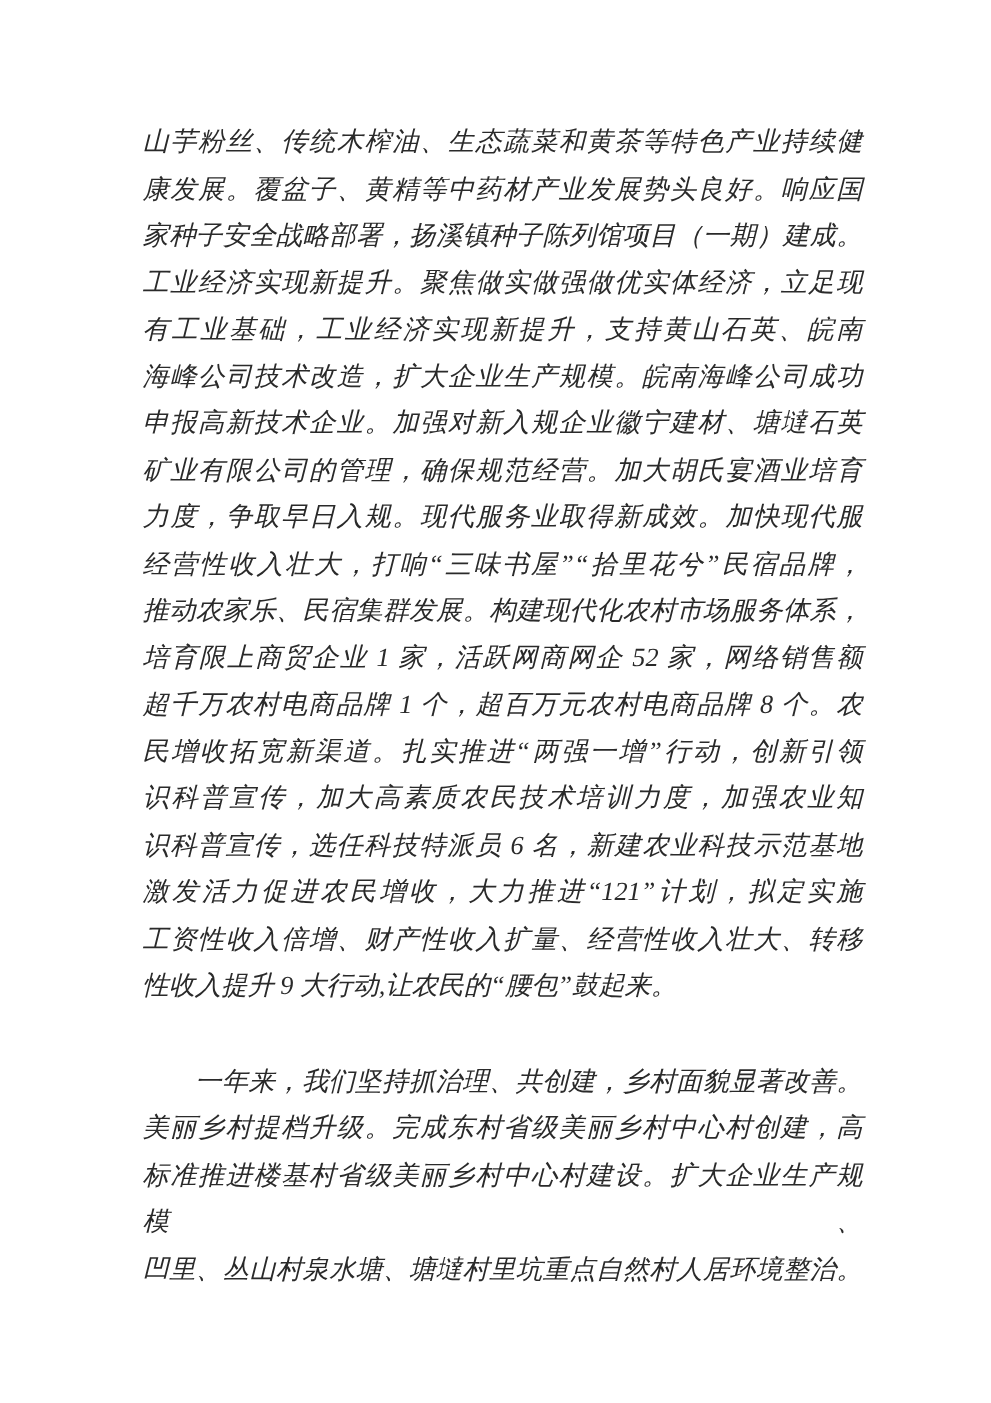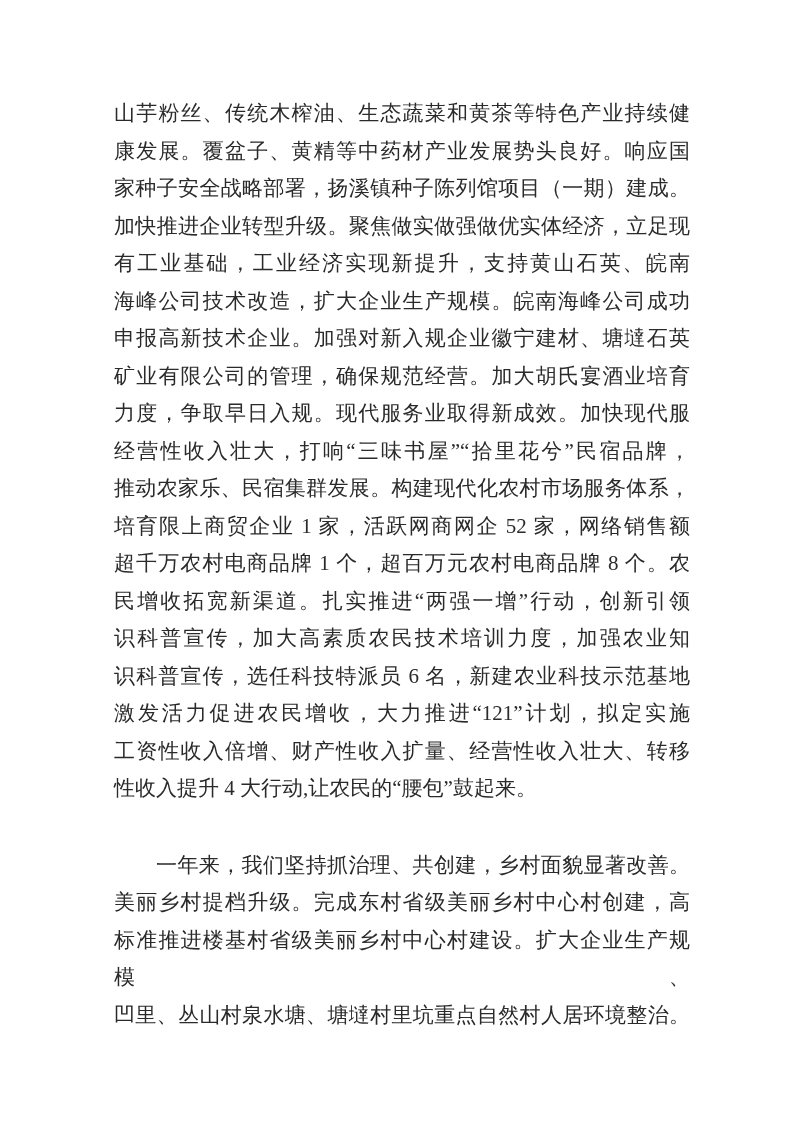--- a/index.html
+++ b/index.html
@@ -6,20 +6,21 @@
   html, body {
     background: #ffffff;
     font-family: "Liberation Serif", serif;
   }
   .page {
     position: relative;
     width: 793px;
     height: 1122px;
     background: #ffffff;
     overflow: hidden;
+    font-style: italic;
   }
   .doc-content {
     position: absolute;
     left: 114px;
     top: 95px;
     width: 576px;
   }
   .para { margin: 0; }
   .line {
     font-family: "Liberation Serif", serif;
@@ -42,36 +43,36 @@
 </head>
 <body>
 
 <div class="page">
   <div class="doc-content">
 
     <div class="para">
       <div class="line">山芋粉丝、传统木榨油、生态蔬菜和黄茶等特色产业持续健</div>
       <div class="line">康发展。覆盆子、黄精等中药材产业发展势头良好。响应国</div>
       <div class="line">家种子安全战略部署，扬溪镇种子陈列馆项目（一期）建成。</div>
-      <div class="line">加快推进企业转型升级。聚焦做实做强做优实体经济，立足现</div>
+      <div class="line">工业经济实现新提升。聚焦做实做强做优实体经济，立足现</div>
       <div class="line">有工业基础，工业经济实现新提升，支持黄山石英、皖南</div>
       <div class="line">海峰公司技术改造，扩大企业生产规模。皖南海峰公司成功</div>
       <div class="line">申报高新技术企业。加强对新入规企业徽宁建材、塘墶石英</div>
       <div class="line">矿业有限公司的管理，确保规范经营。加大胡氏宴酒业培育</div>
       <div class="line">力度，争取早日入规。现代服务业取得新成效。加快现代服</div>
       <div class="line">经营性收入壮大，打响“三味书屋”“拾里花兮”民宿品牌，</div>
       <div class="line">推动农家乐、民宿集群发展。构建现代化农村市场服务体系，</div>
       <div class="line">培育限上商贸企业 1 家，活跃网商网企 52 家，网络销售额</div>
       <div class="line">超千万农村电商品牌 1 个，超百万元农村电商品牌 8 个。农</div>
       <div class="line">民增收拓宽新渠道。扎实推进“两强一增”行动，创新引领</div>
       <div class="line">识科普宣传，加大高素质农民技术培训力度，加强农业知</div>
       <div class="line">识科普宣传，选任科技特派员 6 名，新建农业科技示范基地</div>
       <div class="line">激发活力促进农民增收，大力推进“121”计划，拟定实施</div>
       <div class="line">工资性收入倍增、财产性收入扩量、经营性收入壮大、转移</div>
-      <div class="line para-end">性收入提升 4 大行动,让农民的“腰包”鼓起来。</div>
+      <div class="line para-end">性收入提升 9 大行动,让农民的“腰包”鼓起来。</div>
     </div>
 
     <div class="para">
       <div class="line indent">一年来，我们坚持抓治理、共创建，乡村面貌显著改善。</div>
       <div class="line">美丽乡村提档升级。完成东村省级美丽乡村中心村创建，高</div>
       <div class="line">标准推进楼基村省级美丽乡村中心村建设。扩大企业生产规模、</div>
       <div class="line">凹里、丛山村泉水塘、塘墶村里坑重点自然村人居环境整治。</div>
     </div>
 
   </div>

